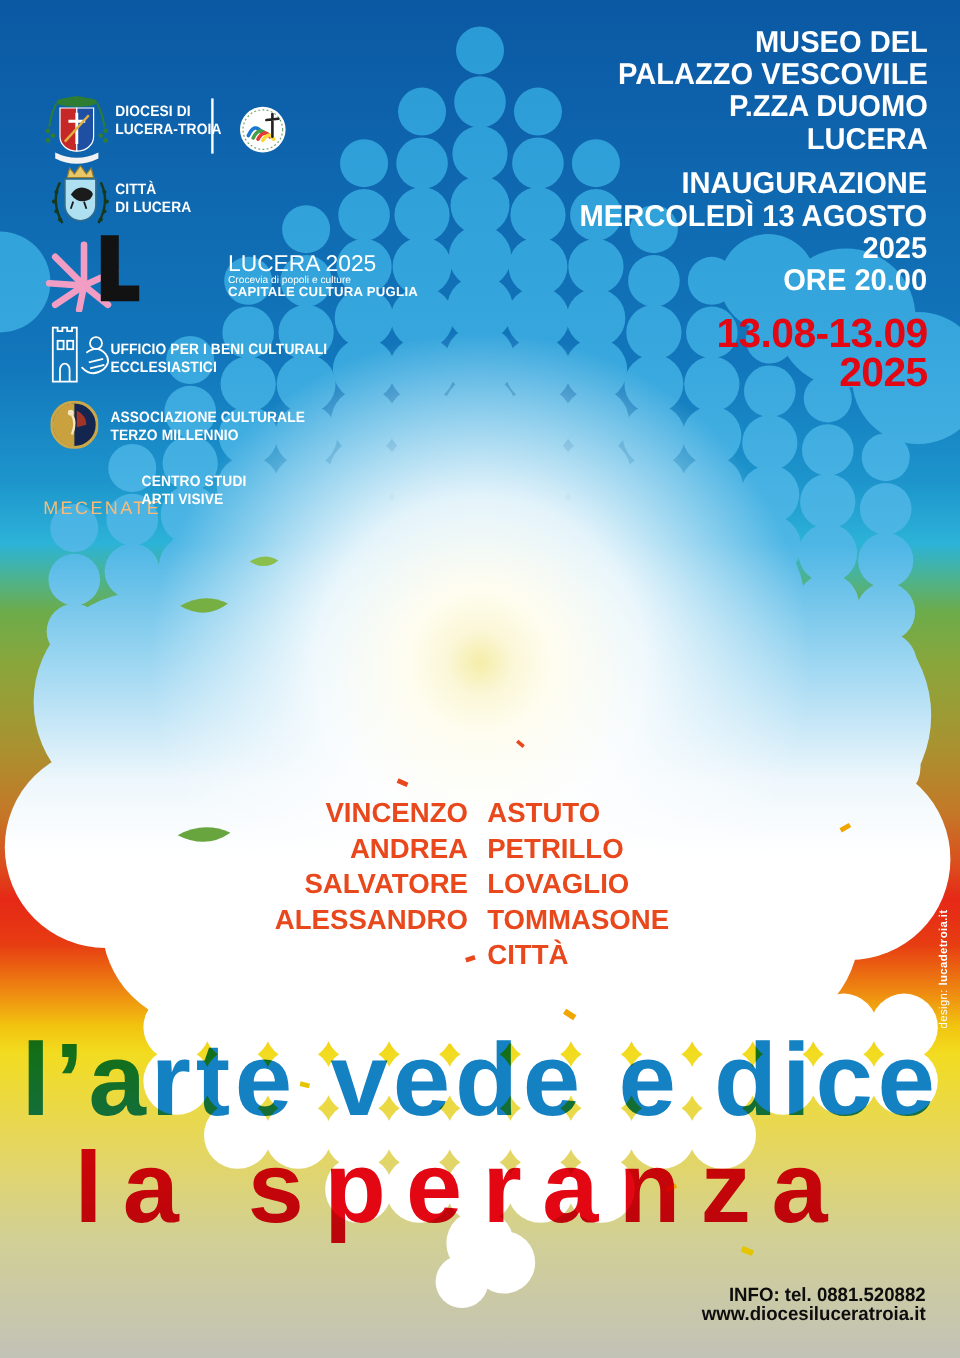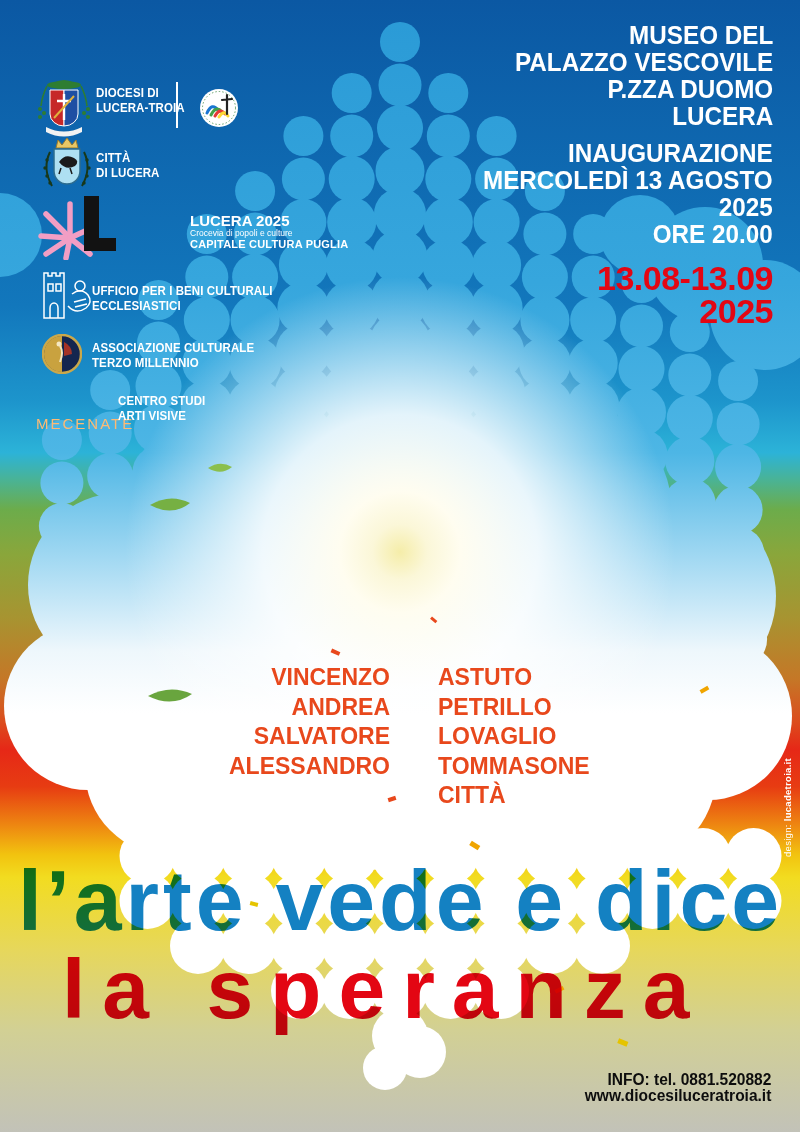--- a/index.html
+++ b/index.html
@@ -8,26 +8,26 @@
   .poster svg.bg{position:absolute;left:0;top:0;}
   .abs{position:absolute;}
   .pre{white-space:pre-line;}
   .wlabel{color:#fff;font-weight:bold;font-size:12.5px;line-height:14.5px;
           letter-spacing:.1px;transform:scaleX(.92);transform-origin:0 0;}
   .divider{width:2px;height:46px;background:#fff;}
   .tr{right:27px;text-align:right;color:#fff;font-weight:bold;font-size:25px;
       line-height:27px;transform:scaleX(.97);transform-origin:100% 0;}
   .dates{right:27px;text-align:right;color:#e30613;font-weight:bold;
          font-size:34px;line-height:33px;letter-spacing:-.5px;}
-  .lucera-title{color:#fff;font-weight:bold;font-size:15px;line-height:17px;}
+  .lucera-title{color:#fff;font-weight:normal;font-size:19px;line-height:17px;}
   .lucera-sub{color:#fff;font-size:8.5px;line-height:9.5px;}
   .lucera-sub2{color:#fff;font-weight:bold;font-size:11px;line-height:10px;letter-spacing:.2px;}
   .mecenate{color:#fdba74;font-size:15px;letter-spacing:2px;font-weight:400;margin-top:16px;}
   .artists{left:178px;top:663px;color:#e8481c;font-weight:bold;font-size:23px;}
-  .artist-row{display:flex;align-items:baseline;height:29.5px;line-height:29.5px;gap:32px;}
+  .artist-row{display:flex;align-items:baseline;height:29.5px;line-height:29.5px;}
   .artist-first{width:212px;text-align:right;}
   .artist-last{margin-left:16px;text-align:left;}
   .title1{left:18px;top:856px;font-size:86px;line-height:88px;font-weight:700;
           color:#1481c2;letter-spacing:4px;white-space:nowrap;mix-blend-mode:multiply;}
   .title2{left:62px;top:944px;font-size:84px;line-height:90px;font-weight:bold;
           color:#e30613;letter-spacing:17px;white-space:nowrap;mix-blend-mode:multiply;}
   .info{right:29px;top:1072px;text-align:right;color:#0d0d0d;font-weight:bold;
         font-size:16px;line-height:15.5px;transform:scaleX(.97);transform-origin:100% 0;}
   .credit{right:-52px;top:802px;width:130px;text-align:center;color:#fff;font-size:9.5px;
           transform:rotate(-90deg);transform-origin:50% 50%;letter-spacing:.3px;}

